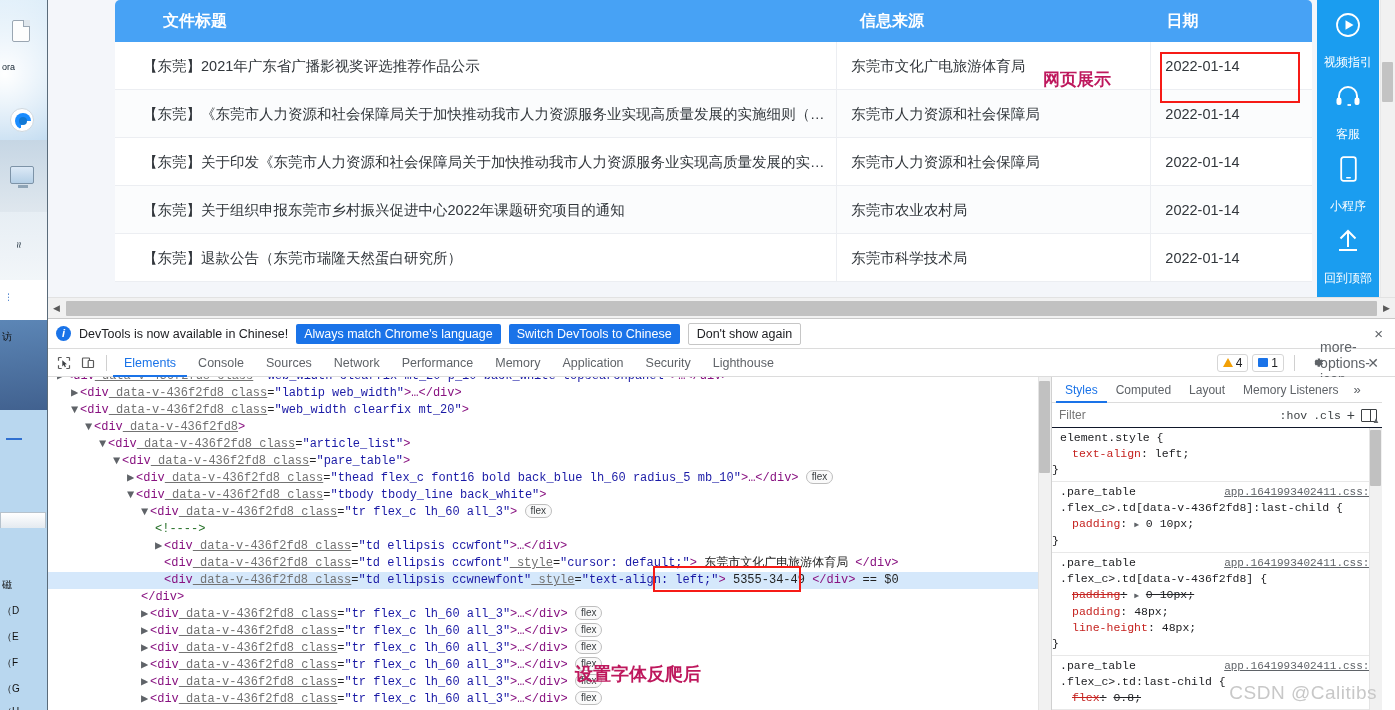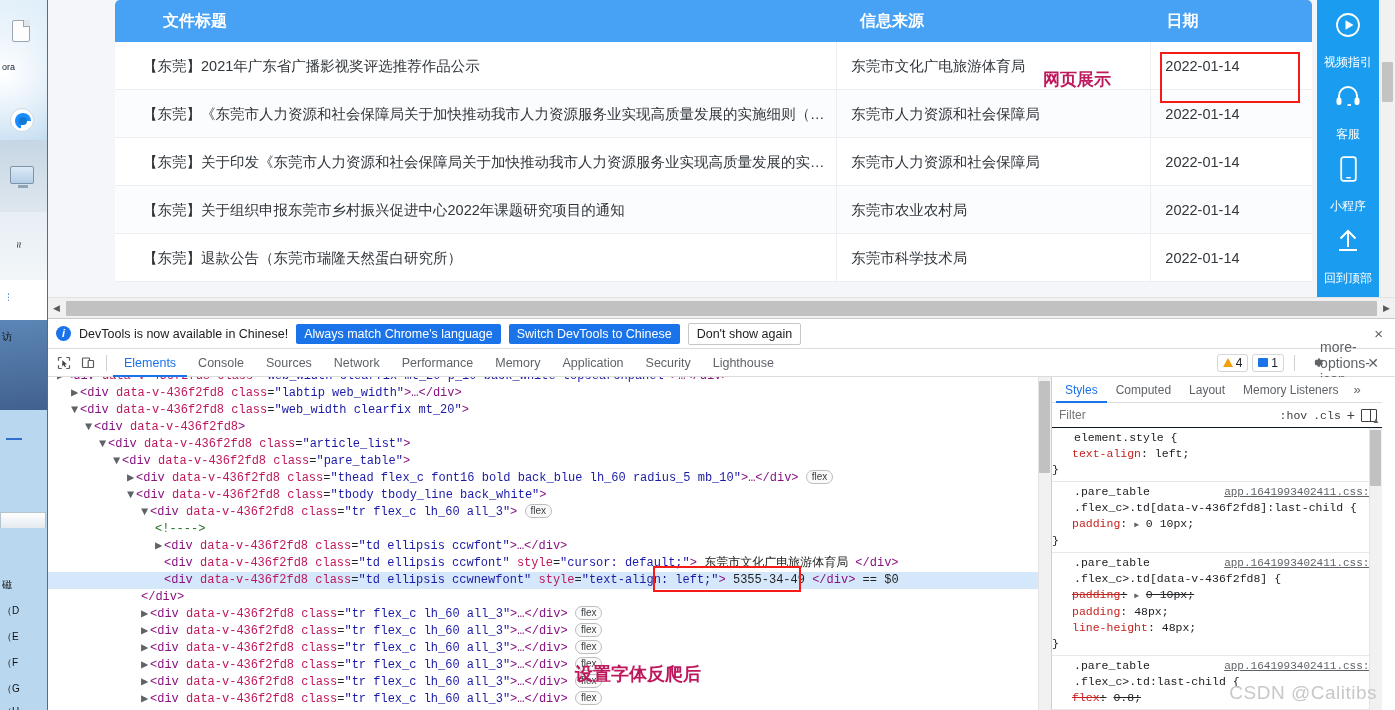--- a/index.html
+++ b/index.html
@@ -191,21 +191,21 @@
   .dom-pane {
     width:1003px; position:relative; overflow:hidden;
     background:#fff;
     font-family:"Liberation Mono", monospace;
     font-size:12px; line-height:17px;
     padding-top:0px;
   }
   .dom-line { white-space:pre; color:#222; height:17px; position:relative; }
   .dom-line.sel { background:#d5e8fb; }
   .tagc { color:#881280; }
-  .attrn { color:#be185d; }
+  .attrn { color:#737373;text-decoration:underline; }
   .attrv { color:#1a1aa6; }
   .punc { color:#222; }
   .txtc { color:#222; }
   .comm { color:#236e25; }
   .arrow { color:#5f6368; display:inline-block; width:9px; }
   .flexbadge {
     display:inline-block; font-family:"Liberation Sans",sans-serif; font-size:10px;
     border:1px solid #bdbdbd; border-radius:7px; padding:0 5px; color:#3c4043;
     background:#fafafa; line-height:12px; vertical-align:1px;
   }
@@ -228,21 +228,21 @@
     flex:1; border:none; outline:none; font-size:12px; color:#80868b;
     font-family:"Liberation Sans",sans-serif;
   }
   .sp-hov { font-family:"Liberation Mono",monospace; font-size:11.5px; color:#3c4043; cursor:pointer;text-align:center;}
   .sp-plus { font-size:14px; color:#3c4043; cursor:pointer; }
   .sp-panel-ico { width:16px;height:13px;border:1.4px solid #3c4043; border-radius:1px; position:relative; cursor:pointer;}
   .sp-panel-ico:after{content:""; position:absolute; right:0; top:0; bottom:0; width:5px; border-left:1.4px solid #3c4043;}
   .sp-rules { font-family:"Liberation Mono", monospace; font-size:11.5px; line-height:16px; color:#202124; }
   .rule { border-bottom:1px solid #e8e8e8; padding:2px 0 3px 0; position:relative; }
   .rule-head { display:flex; }
-  .sel-txt { color:#202124; padding-left:22px; }
+  .sel-txt { color:#202124; padding-left:8px; }
   .src-link { margin-left:auto; color:#5f6368; text-decoration:underline; padding-right:6px; font-size:11px; white-space:nowrap;}
   .decl { padding-left:20px; }
   .prop { color:#c5221f; }
   .val  { color:#202124; }
   .decl.struck .prop, .decl.struck .val { text-decoration:line-through; color:#c5221f; }
   .decl.struck .val { color:#202124; }
   .tri { color:#5f6368; font-size:8px; }
   .brace { color:#202124; }
   .sp-scroll-track { position:absolute; right:0; top:51px; width:13px; height:282px; background:#f1f1f1; border-left:1px solid #e4e4e4;}
   .sp-scroll-thumb { position:absolute; right:1px; top:2px; width:11px; height:56px; background:#c1c1c1; border-radius:1px;}

